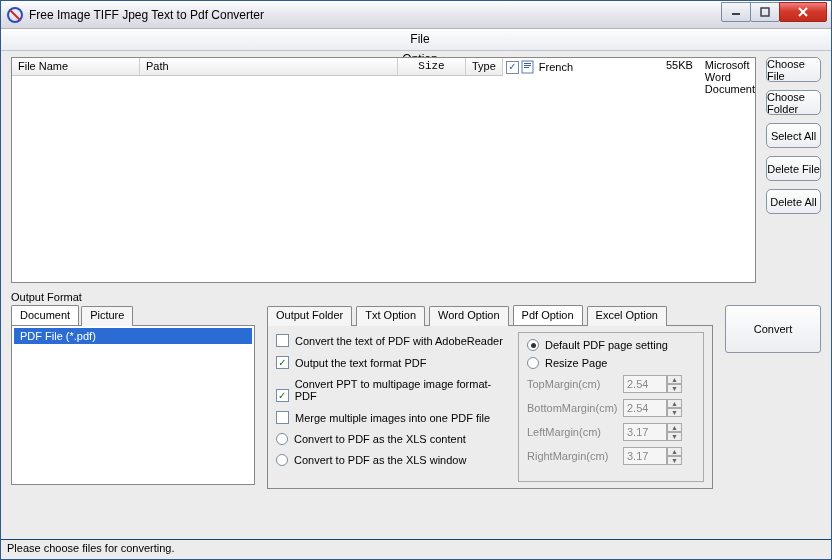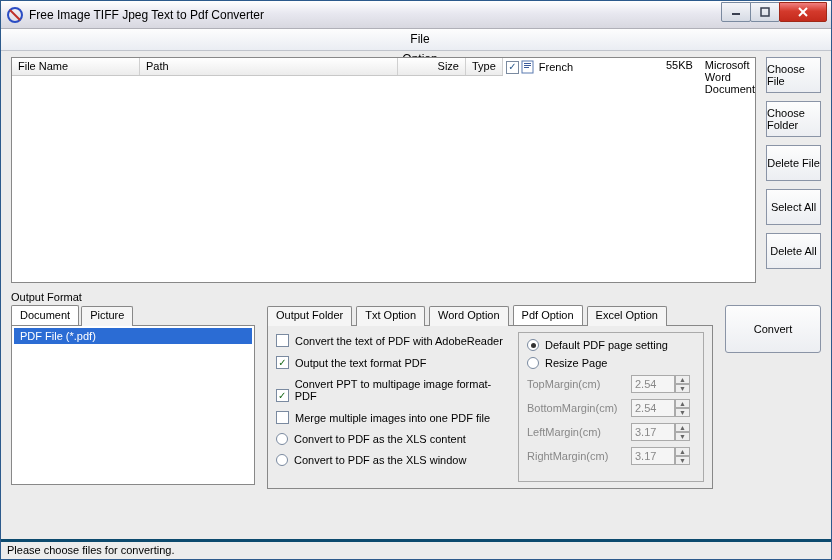--- a/index.html
+++ b/index.html
@@ -22,33 +22,33 @@
 
 .client { flex: 1; display: flex; flex-direction: column; padding: 6px 10px 0 10px; }
 
 .toprow { display: flex; gap: 10px; }
 
 .listbox { flex: 1; border: 1px solid #888; background: #fff; height: 226px; display: flex; flex-direction: row; }
 .lh { display: flex; background: linear-gradient(to bottom, #fff, #ececec); border-bottom: 1px solid #c8c8c8; height: 18px; }
 .lh > div { border-right: 1px solid #d0d0d0; padding: 2px 6px 0 6px; font-size: 11px; color: #000; }
 .lh .c-name { width: 128px; }
 .lh .c-path { width: 258px; }
-.lh .c-size { width: 68px; text-align: right; }
+.lh .c-size { width: 68px; text-align: center; font-family: Liberation Mono, monospace; }
 .lh .c-type { flex: 1; }
 .lrows { flex: 1; }
 .lrow { display: flex; height: 17px; padding-top: 1px; }
 .lrow .c-name { width: 128px; padding-left: 3px; display: flex; align-items: center; gap: 2px; }
 .lrow .c-path { width: 258px; padding-left: 6px; }
 .lrow .c-size { width: 68px; text-align: right; padding-right: 6px; }
 .lrow .c-type { flex: 1; padding-left: 6px; }
 .chk { width: 13px; height: 13px; border: 1px solid #7a8aa0; background: #fff; display: inline-flex; align-items: center; justify-content: center; font-size: 10px; color: #2c5a8c; line-height: 1; }
 .docicon { width: 16px; height: 14px; }
 
 .sidebtns { display: flex; flex-direction: column; gap: 8px; width: 96px; }
-.btn { height: 36px; background: linear-gradient(to bottom, #fdfdfd, #eceef2); border: 1px solid #8a94a6; border-radius: 0; font-size: 11px; display: flex; align-items: center; justify-content: center; cursor: default; }
+.btn { height: 25px; background: linear-gradient(to bottom, #fdfdfd, #eceef2); border: 1px solid #8a94a6; border-radius: 5px; font-size: 11px; display: flex; align-items: center; justify-content: center; cursor: default; }
 
 .outlabel { font-size: 11px; margin: 8px 0 2px 0; }
 
 .midrow { display: flex; gap: 12px; align-items: flex-start; }
 
 .tabctl { }
 .tabstrip { display: flex; height: 20px; }
 .tab { border: 1px solid #888; border-bottom: none; background: #f5f5f5; padding: 2px 8px 0 8px; font-size: 11px; border-radius: 2px 2px 0 0; margin-right: 2px; position: relative; top: 1px; }
 .tab.active { background: #fff; z-index: 2; top: 0; padding-top: 3px; }
 .tabbody { border: 1px solid #888; background: #fff; }
@@ -62,31 +62,31 @@
 .opt-tabstrip .tab { white-space: nowrap; }
 .opt-body { border: 1px solid #888; padding: 6px 8px 6px 8px; height: 164px; display: flex; gap: 12px; }
 
 .pdf-left { display: flex; flex-direction: column; gap: 9px; padding-top: 2px; }
 .check-row { display: flex; align-items: flex-end; gap: 6px; font-size: 11px; }
 .cbox { width: 13px; height: 13px; border: 1px solid #7a8aa0; background: #fff; display: inline-flex; align-items: center; justify-content: center; font-size: 10px; color: #1a6a1a; line-height: 1; }
 .radio { width: 12px; height: 12px; border: 1px solid #7a8aa0; border-radius: 50%; background: #fff; display: inline-flex; align-items: center; justify-content: center; }
 .radio.sel::after { content: ""; width: 5px; height: 5px; background: #333; border-radius: 50%; }
 
 .pdf-right { border: 1px solid #aaa; padding: 6px 8px; display: flex; flex-direction: column; gap: 6px; min-width: 186px; }
-.margin-row { display: flex; align-items: center; gap: 16px; font-size: 11px; color: #888; }
+.margin-row { display: flex; align-items: center; gap: 8px; font-size: 11px; color: #888; }
 .margin-row .ml { width: 88px; }
 .spin { display: flex; align-items: center; }
 .spin input { width: 44px; height: 18px; border: 1px solid #aaa; background: #f5f5f5; color: #888; padding-left: 3px; font-size: 11px; }
 .spinbtns { display: flex; flex-direction: column; }
 .spinbtns div { width: 15px; height: 9px; border: 1px solid #aaa; background: #eee; font-size: 7px; line-height: 7px; text-align: center; color: #666; }
 
 .convert-col { width: 96px; display: flex; flex-direction: column; justify-content: flex-end; }
 .convert-btn { height: 48px; background: linear-gradient(to bottom, #fdfdfd, #eceef2); border: 1px solid #8a94a6; border-radius: 3px; font-size: 11px; display: flex; align-items: center; justify-content: center; }
 
-.statusbar { height: 20px; background: #ececec; border-top: 3px solid #0c4a6e; padding: 2px 6px; font-size: 11px; margin-top: auto; }
+.statusbar { height: 20px; background: #ececec; border-top: 1px solid #0c4a6e; padding: 2px 6px; font-size: 11px; margin-top: auto; }
 </style>
 </head>
 <body>
 
 <div class="window">
 
   <div class="titlebar">
     <span class="icon">
       <svg viewBox="0 0 16 16">
           <circle cx="8" cy="8" r="7" fill="none" stroke="#2a4cc4" stroke-width="2"></circle>
@@ -146,22 +146,22 @@
             </div>
             <div class="c-size">55KB</div>
             <div class="c-type">Microsoft Word Document</div>
           </div>
         </div>
       </div>
 
       <div class="sidebtns">
         <div class="btn">Choose File</div>
         <div class="btn">Choose Folder</div>
+        <div class="btn">Select All</div>
         <div class="btn">Delete File</div>
-        <div class="btn">Select All</div>
         <div class="btn">Delete All</div>
       </div>
     </div>
 
     <div class="outlabel">Output Format</div>
 
     <div class="midrow">
 
       <div class="tabctl fmt-tabctl">
         <div class="tabstrip">

